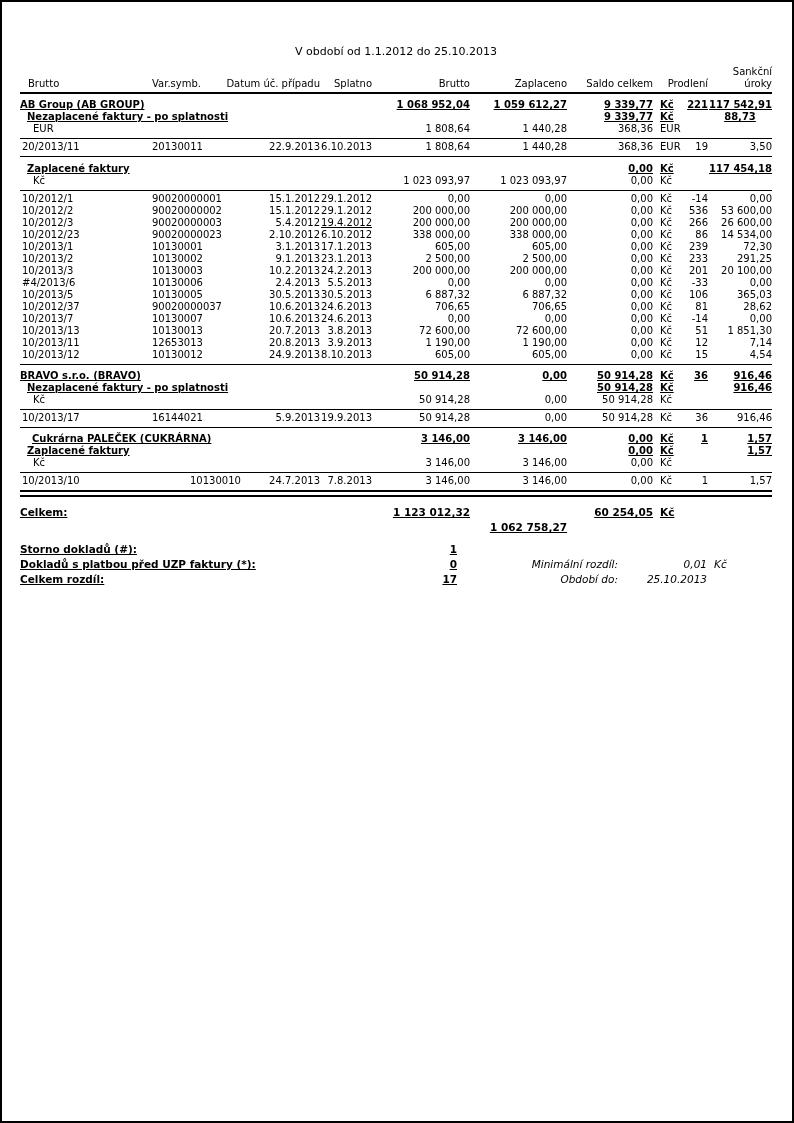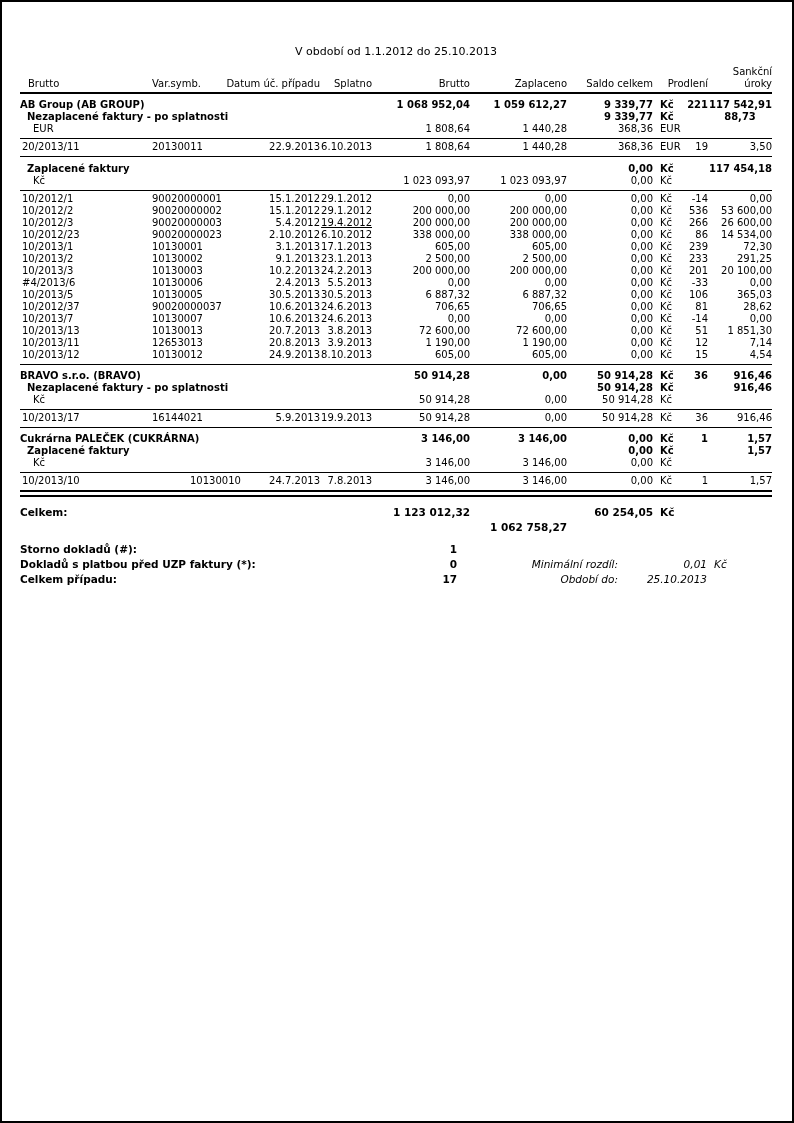--- a/index.html
+++ b/index.html
@@ -23,21 +23,21 @@
   
   .title { text-align:center; font-size:21px; font-weight:bold; margin-top:16px; line-height:22px; }
   .subtitle { text-align:center; font-size:11px; margin-top:3px; line-height:13px; }
   
   .report-table { margin-top:8px; }
   .sankcni { text-align:right; line-height:12px; }
   .trow { display:grid; grid-template-columns:126px 70px 104px 52px 98px 97px 86px 33px 22px 64px; line-height:12px; }
   .tc { white-space:nowrap; }
   .r { text-align:right; }
   .cur { padding-left:7px; }
-  .bold { font-weight:bold; }
+  .bold { font-weight:bold;text-decoration:underline; }
   .pad-h { padding-left:8px; }
   .pad-varsymb { padding-left:6px; }
   .pad-doklad { padding-left:2px; }
   .pad-section { padding-left:7px; }
   .pad-cur { padding-left:13px; }
   .hrule { border-top:2px solid #000; margin-top:2px; }
   .rule { border-top:1px solid #000; margin:3px 0 2px; }
   .double-rule { border-top:2px solid #000; border-bottom:2px solid #000; height:3px; margin:3px 0 0; }
   .tgroup { margin-top:5px; }
   .tsection + .tsection { margin-top:6px; }
@@ -338,21 +338,21 @@
               <div class="tc r" style="grid-column: 7;">50 914,28</div>
               <div class="tc cur" style="grid-column: 8;">Kč</div>
               <div class="tc r" style="grid-column: 9;">36</div>
               <div class="tc r" style="grid-column: 10;">916,46</div>
             </div>
             <div class="rule"></div>
           </div>
         </div>
         <div class="tgroup">
           <div class="trow bold">
-            <div class="tc" style="grid-column: 1 / span 4;">Cukrárna PALEČEK (CUKRÁRNA)</div>
+            <div class="tc" style="grid-column: 1 / span 4; margin-left: 12px;">Cukrárna PALEČEK (CUKRÁRNA)</div>
             <div class="tc r" style="grid-column: 5;">3 146,00</div>
             <div class="tc r" style="grid-column: 6;">3 146,00</div>
             <div class="tc r" style="grid-column: 7;">0,00</div>
             <div class="tc cur" style="grid-column: 8;">Kč</div>
             <div class="tc r" style="grid-column: 9;">1</div>
             <div class="tc r" style="grid-column: 10;">1,57</div>
           </div>
           <div class="tsection">
             <div class="trow bold">
               <div class="tc pad-section" style="grid-column: 1 / span 4;">Zaplacené faktury</div>
@@ -404,21 +404,21 @@
         <span class="fl-value bold">1</span>
       </div>
       <div class="t-flex">
         <span class="fl-label bold">Dokladů s platbou před UZP faktury (*):</span>
         <span class="fl-value bold">0</span>
         <span class="fl-ital-label">Minimální rozdíl:</span>
         <span class="fl-ital-value">0,01</span>
         <span class="fl-ital-cur">Kč</span>
       </div>
       <div class="t-flex">
-        <span class="fl-label bold">Celkem případu:</span>
+        <span class="fl-label bold">Celkem rozdíl:</span>
         <span class="fl-value bold">17</span>
         <span class="fl-ital-label">Období do:</span>
         <span class="fl-ital-value">25.10.2013</span>
       </div>
     </div>
   </div>
 
 </div>
 
 </body></html>

